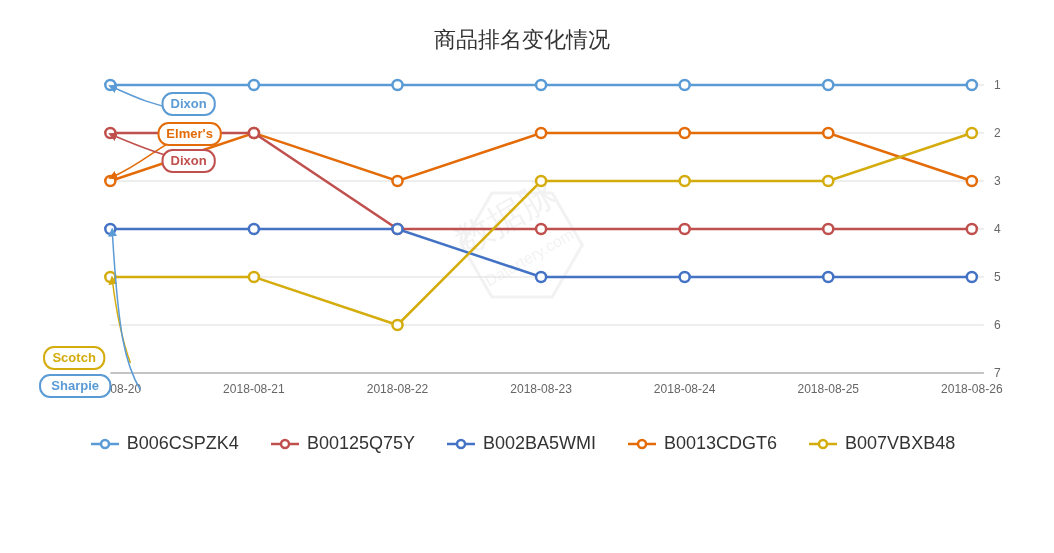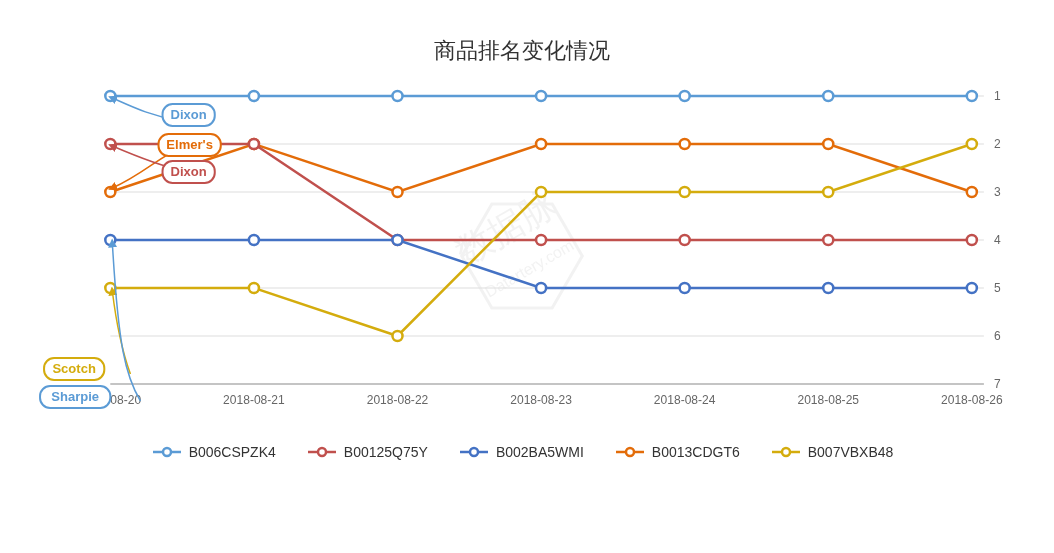--- a/index.html
+++ b/index.html
@@ -7,21 +7,21 @@
       font-family: "PingFang SC", "Microsoft YaHei", Arial, sans-serif;
       background: #fff;
       width: 1054px;
       height: 553px;
       overflow: hidden;
     }
     .chart-container {
       width: 1054px;
       height: 553px;
       position: relative;
-      padding: 36px 40px 80px 30px;
+      padding: 25px 40px 80px 30px;
     }
     .chart-title {
       text-align: center;
       font-size: 22px;
       font-weight: normal;
       color: #333;
       margin-bottom: 10px;
     }
     .chart-area {
       position: relative;
@@ -37,21 +37,21 @@
       justify-content: center;
       align-items: center;
       margin-top: 8px;
       gap: 30px;
       flex-wrap: wrap;
     }
     .legend-item {
       display: flex;
       align-items: center;
       gap: 6px;
-      font-size: 14px;
+      font-size: 18px;
       color: #333;
     }
   </style>
 </head>
 <body>
 
 <div class="chart-container">
   <div class="chart-title">商品排名变化情况</div>
   <div class="chart-area">
     <svg class="main-chart" viewBox="0 0 980 360" preserveAspectRatio="none">

